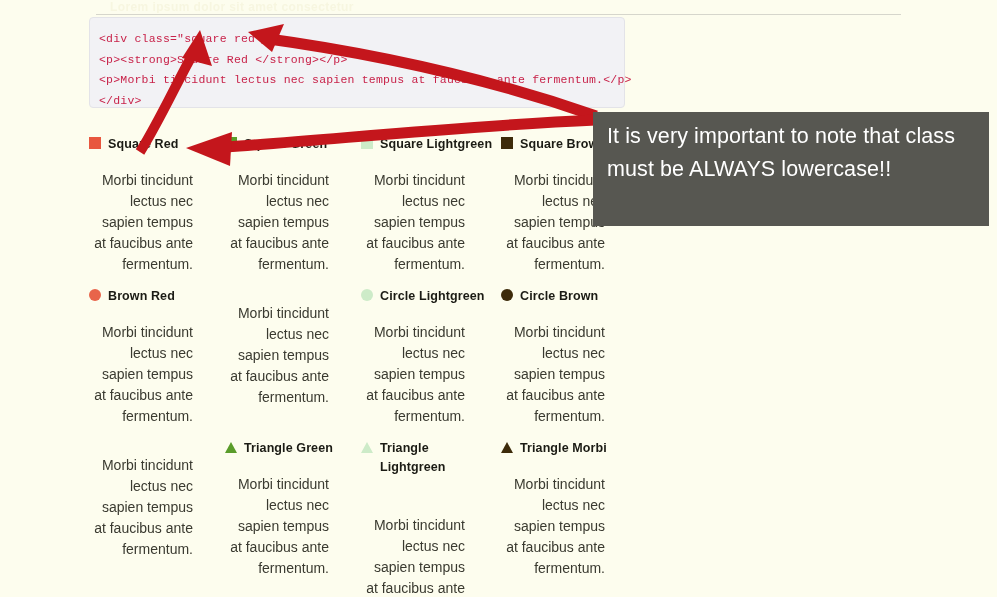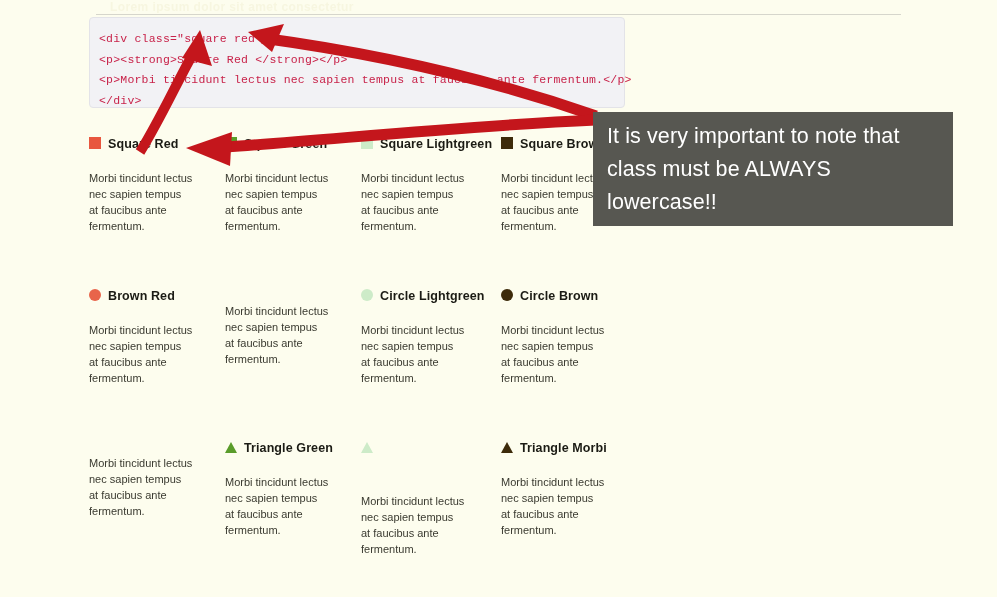--- a/index.html
+++ b/index.html
@@ -45,39 +45,39 @@
   .item-head {
     display: flex; align-items: flex-start; gap: 7px;
     min-height: 16px;
   }
   .item-title {
     font-size: 12.5px; font-weight: bold; color: #1b1b14;
     line-height: 19px; letter-spacing: .1px;
   }
   .item-body {
     margin-top: 16px; width: 104px;
-    font-size: 11px; line-height: 16px; color: #3a3a30;
+    font-size: 14px; line-height: 21px; color: #3a3a30; text-align: right;
   }
 
   
   .sw { flex: 0 0 auto; margin-top: 2px; }
   .sw.square { width: 12px; height: 12px; }
   .sw.circle { width: 12px; height: 12px; border-radius: 50%; }
   .sw.triangle {
     width: 0; height: 0; margin-top: 3px;
     border-left: 6px solid transparent;
     border-right: 6px solid transparent;
     border-bottom-width: 11px; border-bottom-style: solid;
   }
 
   
   .overlay { position: absolute; left: 0; top: 0; width: 997px; height: 597px; pointer-events: none; }
 
   .tooltip {
-    position: absolute; left: 593px; top: 112px; width: 360px; height: 114px;
+    position: absolute; left: 593px; top: 112px; width: 396px; height: 114px;
     background: #575751;
     color: #ffffff;
     font-size: 21.5px; line-height: 33px;
     padding: 8px 12px 0 14px;
     letter-spacing: .1px;
   }
 </style>
 </head>
 <body>
 
@@ -160,20 +160,21 @@
         <div class="col c1">
           <div class="item-head">
             <span class="sw triangle" style="border-bottom-color: rgb(90, 156, 42);"></span>
             <span class="item-title">Triangle Green</span>
           </div>
           <p class="item-body">Morbi tincidunt lectus nec sapien tempus at faucibus ante fermentum.</p>
         </div>
         <div class="col c2">
           <div class="item-head">
             <span class="sw triangle" style="border-bottom-color: rgb(205, 235, 200);"></span>
+            <span class="item-title" style="width: 72px; display: inline-block;">Triangle Lightgreen</span>
           </div>
           <p class="item-body" style="margin-top: 38px;">Morbi tincidunt lectus nec sapien tempus at faucibus ante fermentum.</p>
         </div>
         <div class="col c3">
           <div class="item-head">
             <span class="sw triangle" style="border-bottom-color: rgb(61, 43, 10);"></span>
             <span class="item-title">Triangle Morbi</span>
           </div>
           <p class="item-body">Morbi tincidunt lectus nec sapien tempus at faucibus ante fermentum.</p>
         </div>

